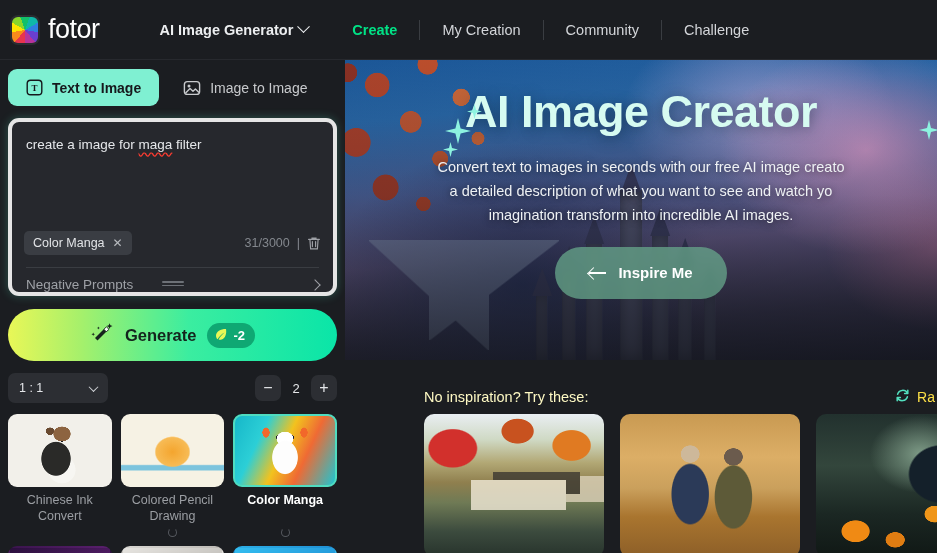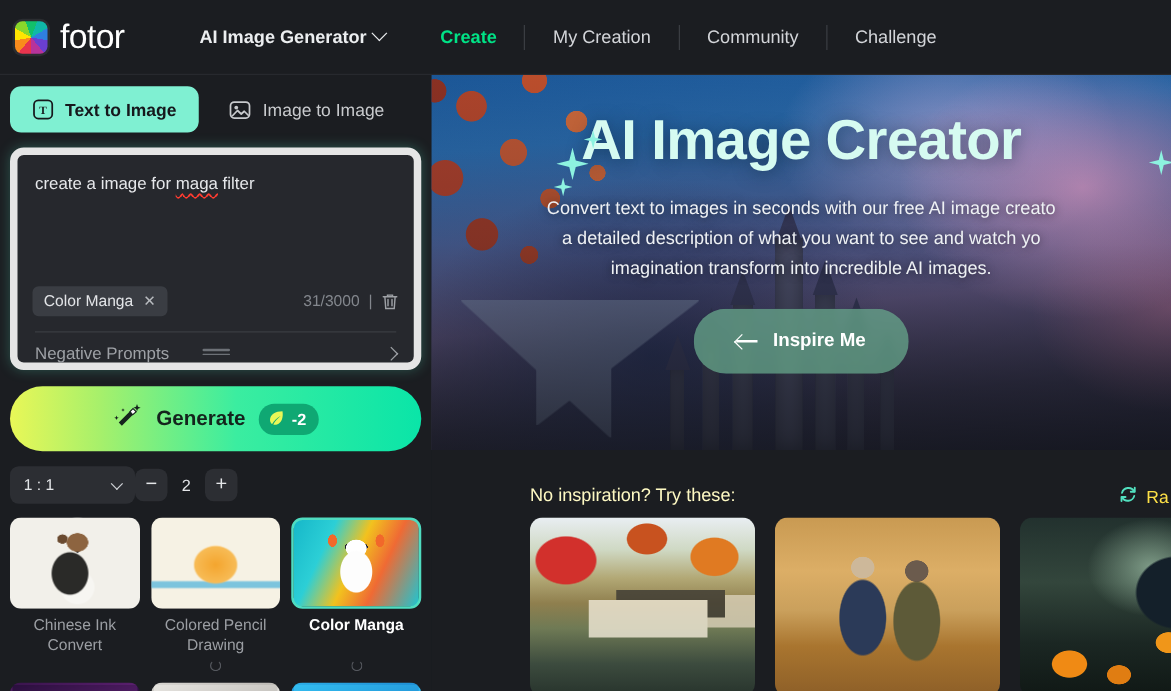--- a/index.html
+++ b/index.html
@@ -62,21 +62,21 @@
     display: flex; align-items: center; gap: 9px; height: 37px;
     padding: 0 18px; border-radius: 9px; font-size: 14px; cursor: pointer;
     color: #c8cacd;
   }
   .tab.active { background: #7ff0d2; color: #16181c; font-weight: 600; }
   .tab-icon { display:flex; align-items:center; }
 
   
   .prompt-box {
     margin-top: 12px; height: 178px; border-radius: 11px;
-    background: #26282d; border: 6px solid #e5e5e5;
+    background: #26282d; border: 4px solid #e5e5e5;
     box-shadow: 0 0 10px rgba(90,230,195,0.28);
     position: relative; display: flex; flex-direction: column;
   }
   .prompt-text {
     padding: 14px 14px 0 14px; font-size: 13.5px; color: #e5e7ea; line-height: 1.4;
     flex: 1;
   }
   .misspell {
     text-decoration: underline wavy #ff3b30;
     text-decoration-skip-ink: none;
@@ -112,21 +112,21 @@
     display: flex; align-items: center; justify-content: center; gap: 11px;
   }
   .gen-label { font-size: 16.5px; font-weight: 700; color: #14241d; }
   .credit-badge {
     display: inline-flex; align-items: center; gap: 5px;
     background: #0fa873; border-radius: 13px; padding: 4px 10px 4px 7px;
     font-size: 13px; font-weight: 700; color: #ffffff;
   }
 
   
-  .row-controls { display: flex; align-items: center; margin-top: 12px; }
+  .row-controls { display: flex; align-items: center; justify-content: space-between; margin-top: 12px; }
   .ratio-select {
     width: 100px; height: 30px; background: #2c2e33; border-radius: 7px;
     display: flex; align-items: center; justify-content: space-between;
     padding: 0 11px; font-size: 12.5px; color: #e4e6e9; cursor: pointer;
   }
   .ratio-chev { width: 7px; height: 7px; border-right: 1.7px solid #cfd2d6; border-bottom: 1.7px solid #cfd2d6;
                 transform: rotate(45deg) translate(-1px,-1px); }
   .stepper { display: flex; align-items: center; gap: 10px; }
   .step-btn {
     width: 26px; height: 26px; border-radius: 7px; background: #2c2e33;

